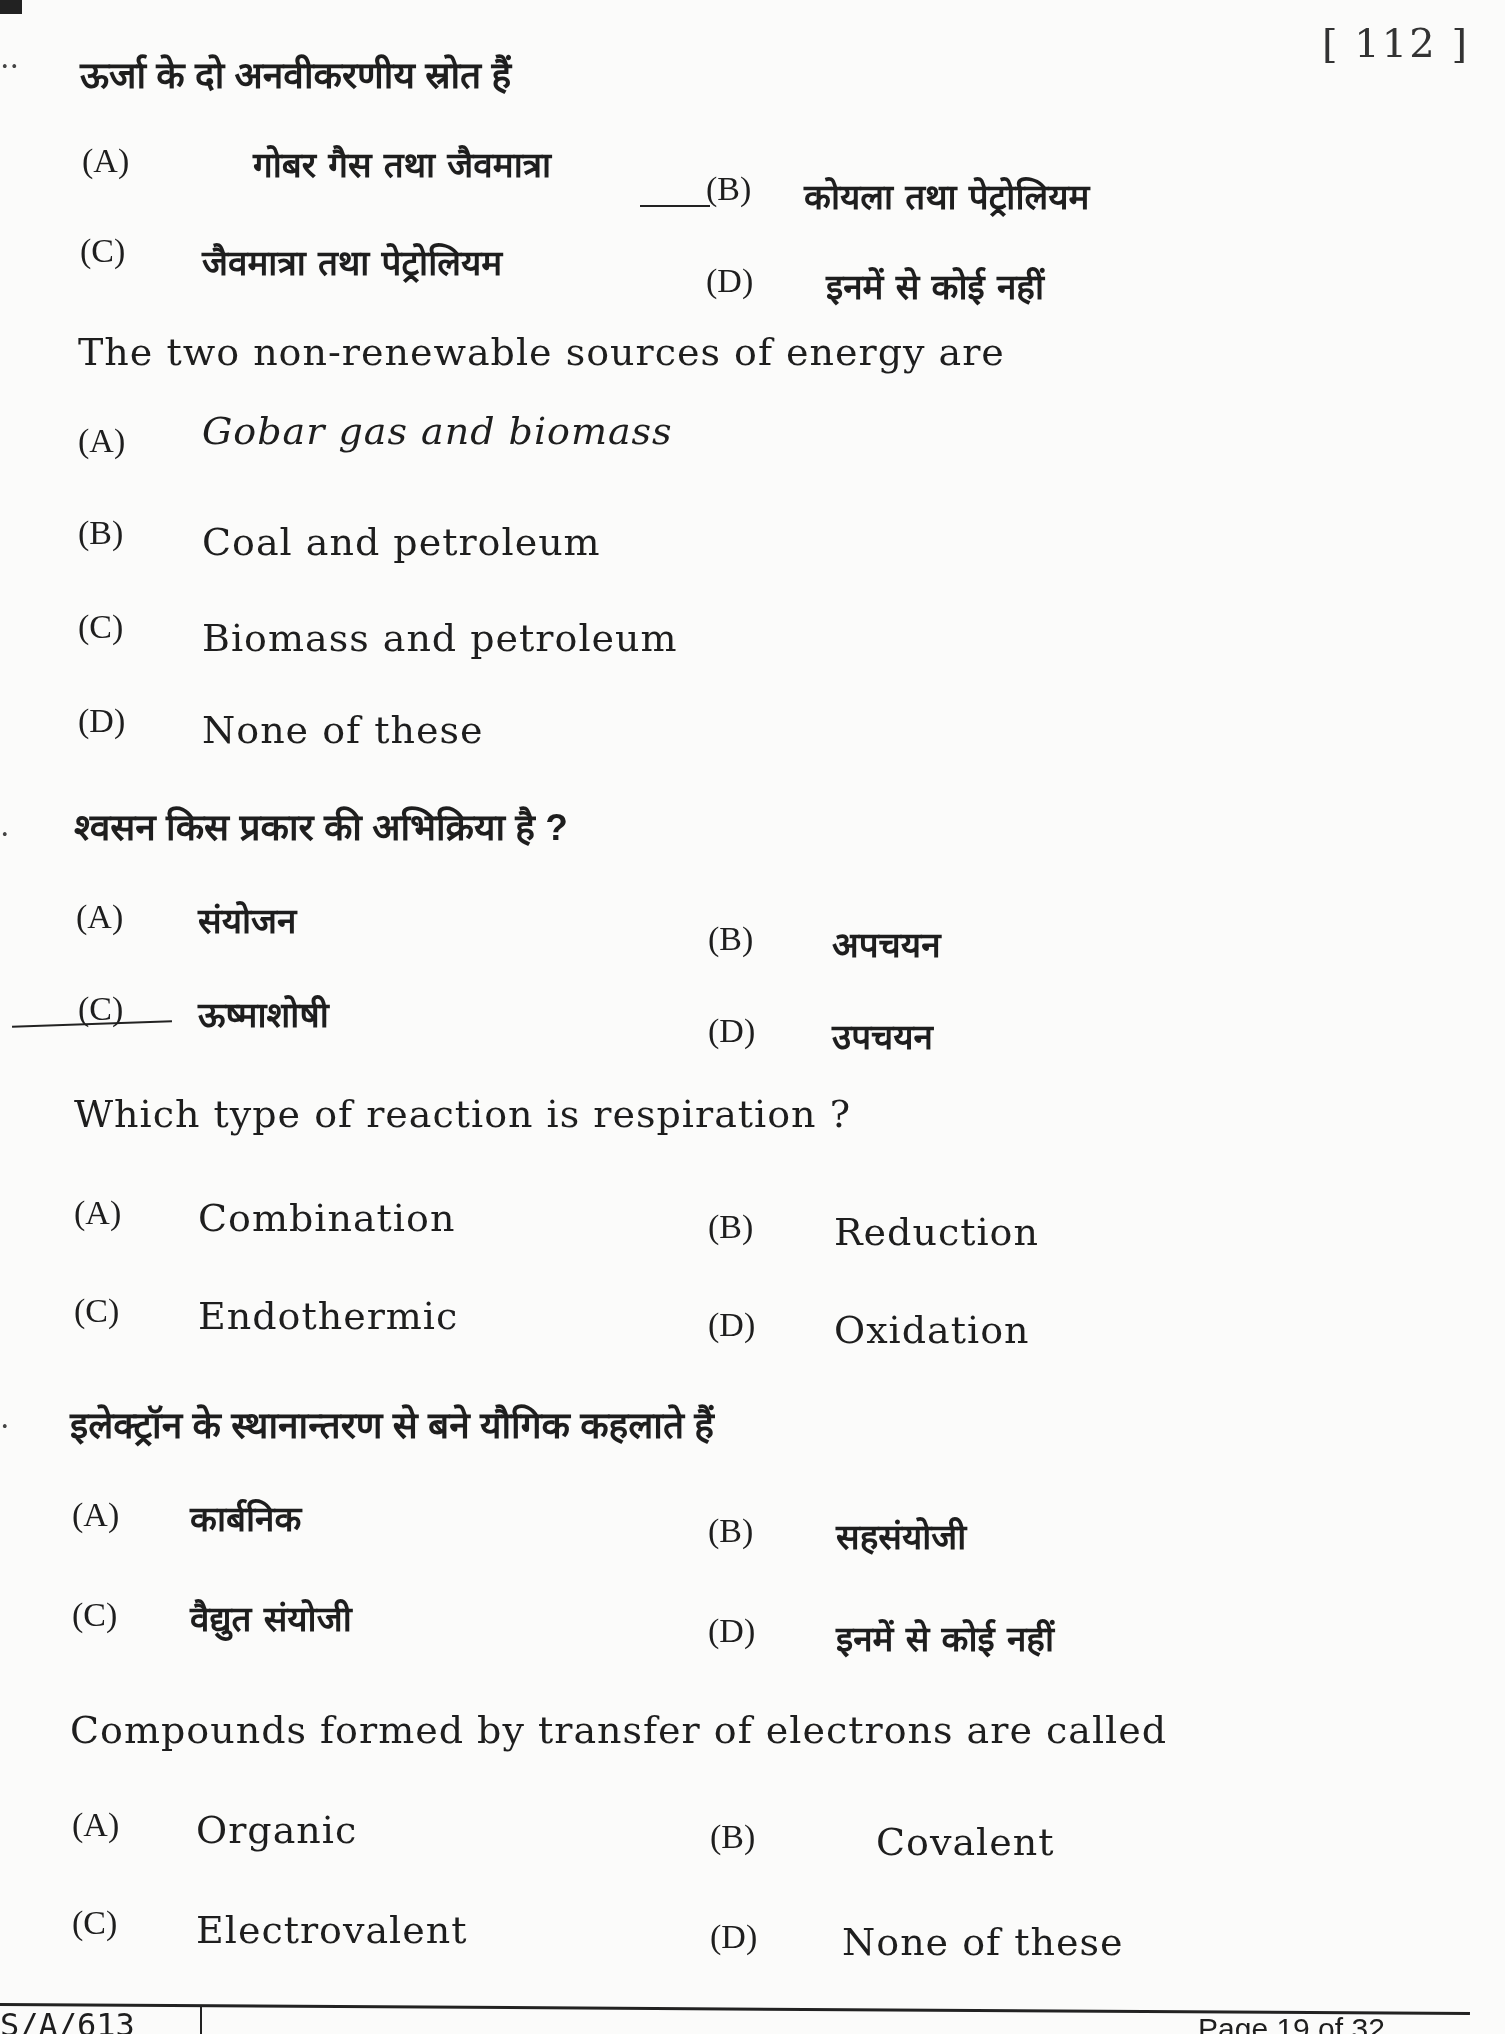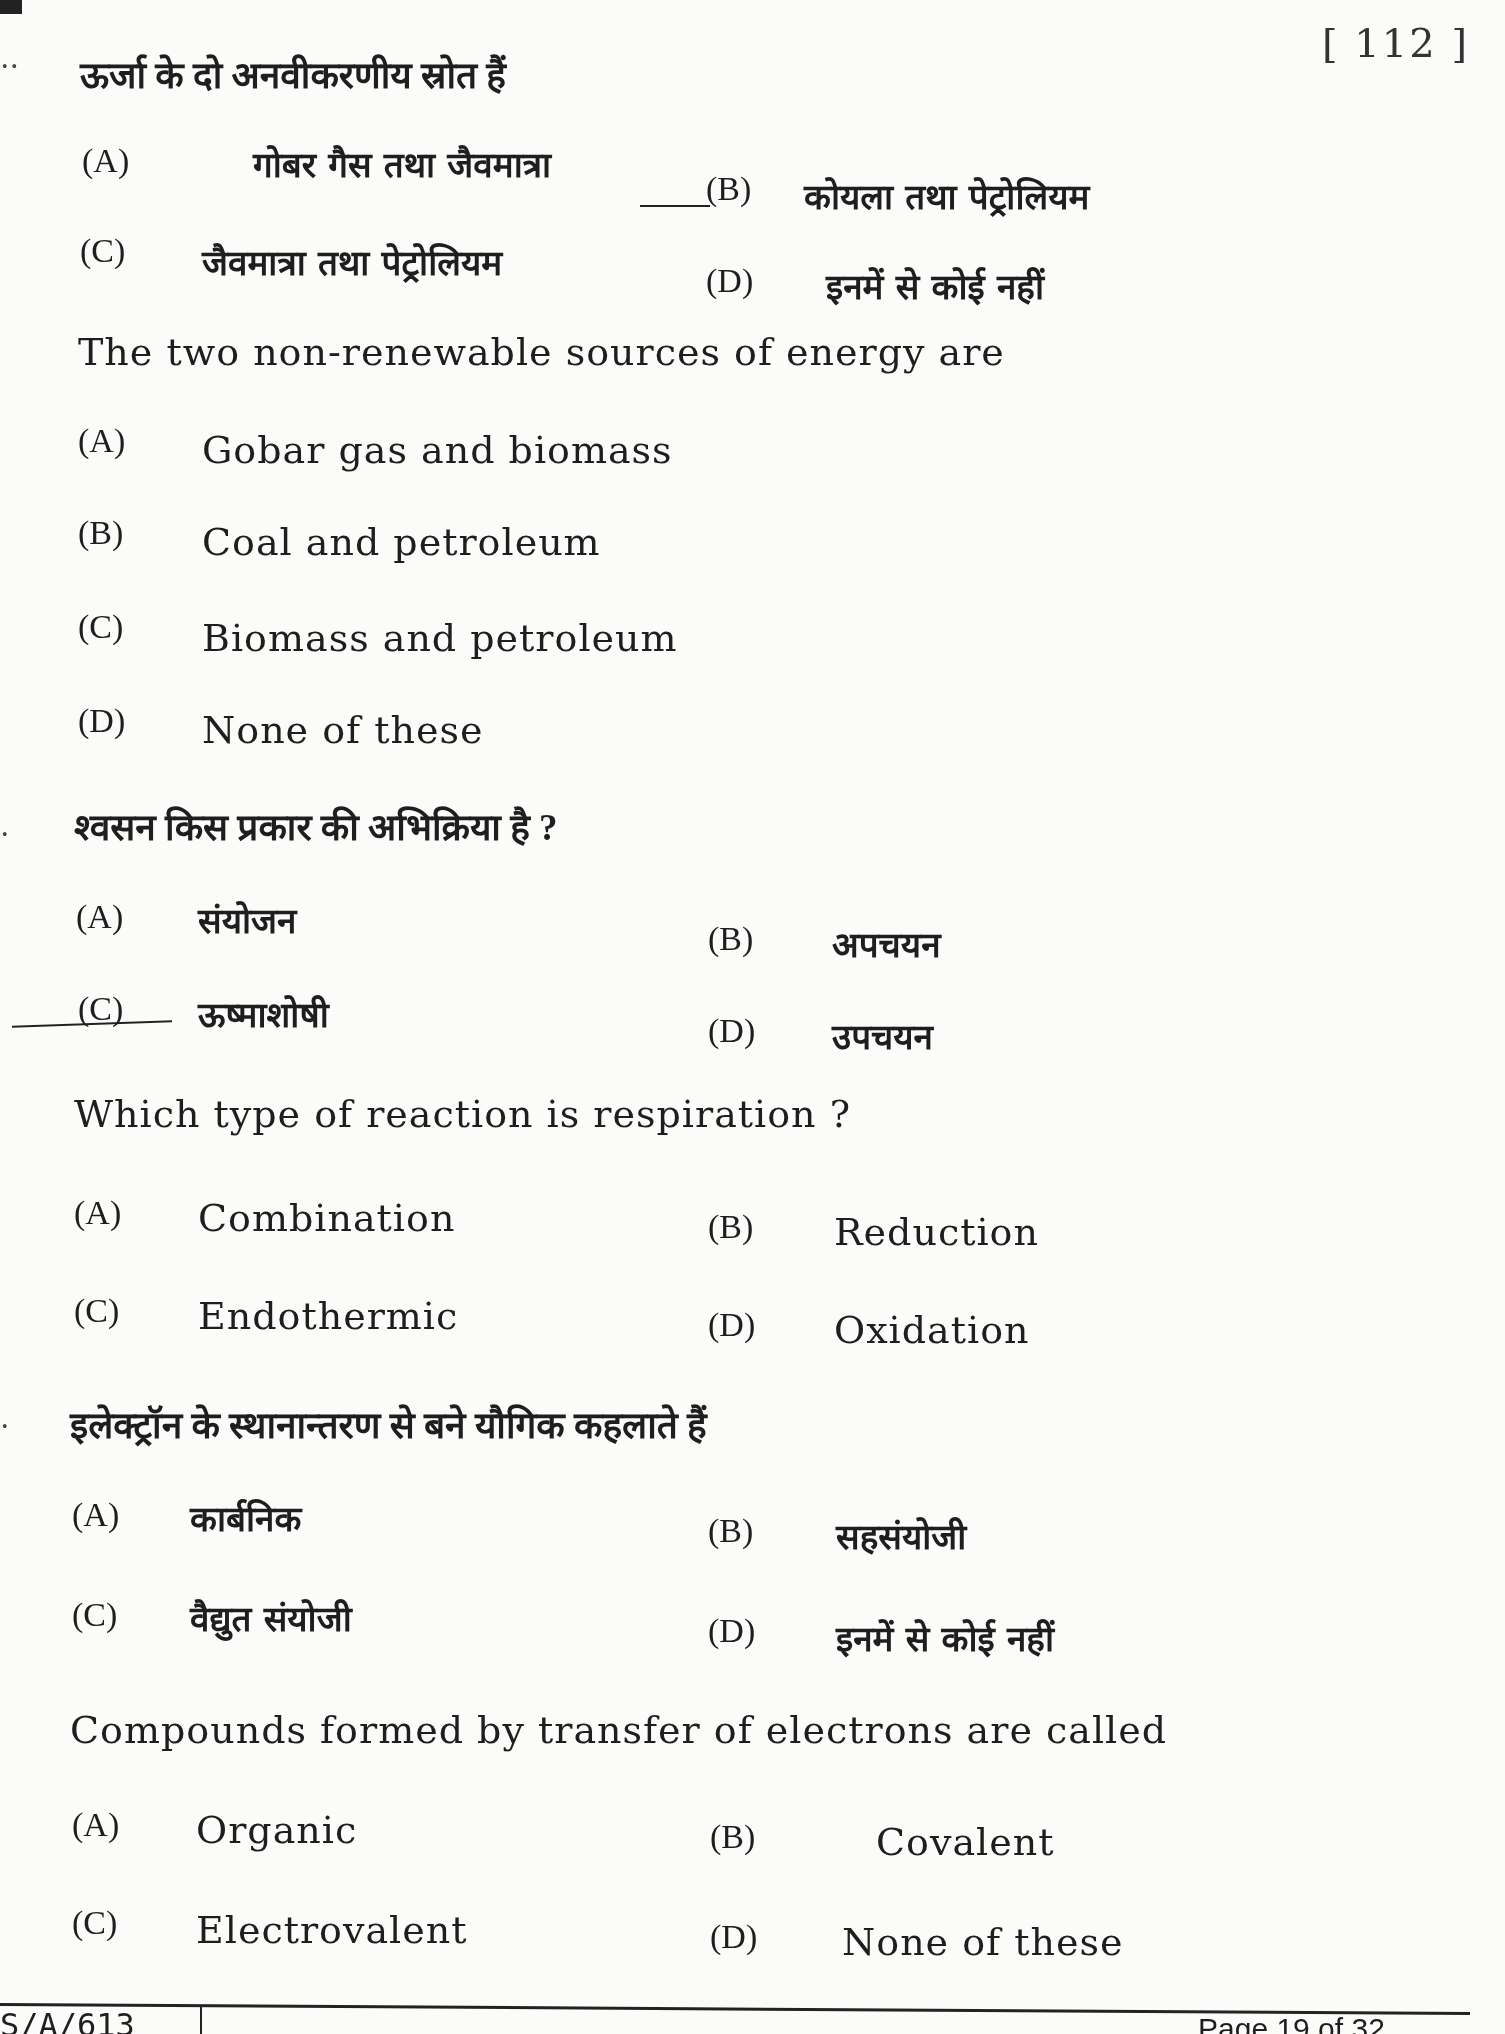--- a/index.html
+++ b/index.html
@@ -7,21 +7,21 @@
     width: 1505px; height: 2034px; overflow: hidden;
     background: #fbfbfa;
     color: #1e1e1e;
     font-family: "DejaVu Serif", "Liberation Serif", serif;
     position: relative;
   }
   .corner-mark { position: absolute; left: 0; top: 0; width: 22px; height: 14px; background: #222; }
   .page-no { position: absolute; left: 1322px; top: 20px; font-size: 40px; letter-spacing: 2px; color: #333; }
   .qnum-dot { position: absolute; font-size: 30px; color: #444; }
   .line { position: absolute; white-space: nowrap; }
-  .q-hi { font-size: 37px; font-family: Liberation Serif, serif; font-weight: 600; }
+  .q-hi { font-size: 37px; font-family: Liberation Sans, sans-serif; font-weight: 600; }
   .q-en { font-size: 38px; letter-spacing: 1px; }
   .opt-label { position: absolute; font-size: 34px; font-family: "Liberation Serif", serif; }
   .opt-text-hi { position: absolute; font-size: 35px; font-family: "DejaVu Sans", "Liberation Sans", sans-serif; font-weight: 600; white-space: nowrap; }
   .opt-text-en { position: absolute; font-size: 38px; letter-spacing: 1px; white-space: nowrap; }
   .mark { position: absolute; height: 2px; background: #222; }
   .footer-rule { position: absolute; left: 0; top: 2003px; width: 1470px; height: 3px; background: #222; transform: rotate(0.35deg); transform-origin: left; }
   .footer-div { position: absolute; left: 200px; top: 2005px; width: 2px; height: 29px; background: #222; }
   .footer-code { position: absolute; left: 0; top: 2006px; font-size: 32px; font-family: "DejaVu Sans Mono", "Liberation Mono", monospace; }
   .footer-page { position: absolute; left: 1198px; top: 2012px; font-size: 30px; font-family: "Liberation Sans", sans-serif; }
 </style>
@@ -38,21 +38,21 @@
 <div class="mark" style="left:640px;top:205px;width:70px;"></div>
 <span class="opt-label" style="left:706px;top:170px;">(B)</span>
 <span class="opt-text-hi" style="left:804px;top:172px;">कोयला तथा पेट्रोलियम</span>
 <span class="opt-label" style="left:80px;top:232px;">(C)</span>
 <span class="opt-text-hi" style="left:202px;top:238px;">जैवमात्रा तथा पेट्रोलियम</span>
 <span class="opt-label" style="left:706px;top:262px;">(D)</span>
 <span class="opt-text-hi" style="left:826px;top:262px;">इनमें से कोई नहीं</span>
 
 <div class="line q-en" style="left:78px;top:330px;">The two non-renewable sources of energy are</div>
 <span class="opt-label" style="left:78px;top:422px;">(A)</span>
-<span class="opt-text-en" style="left:202px;top:428px;">Gobar gas and biomass</span>
+<span class="opt-text-en" style="left:202px;top:409px;font-style:italic;">Gobar gas and biomass</span>
 <span class="opt-label" style="left:78px;top:514px;">(B)</span>
 <span class="opt-text-en" style="left:202px;top:520px;text-align:center;">Coal and petroleum</span>
 <span class="opt-label" style="left:78px;top:608px;">(C)</span>
 <span class="opt-text-en" style="left:202px;top:616px;">Biomass and petroleum</span>
 <span class="opt-label" style="left:78px;top:702px;">(D)</span>
 <span class="opt-text-en" style="left:202px;top:708px;">None of these</span>
 
 <div class="qnum-dot" style="left:0;top:808px;">.</div>
 <div class="line q-hi" style="left:74px;top:800px;">श्वसन किस प्रकार की अभिक्रिया है ?</div>
 <span class="opt-label" style="left:76px;top:898px;">(A)</span>

